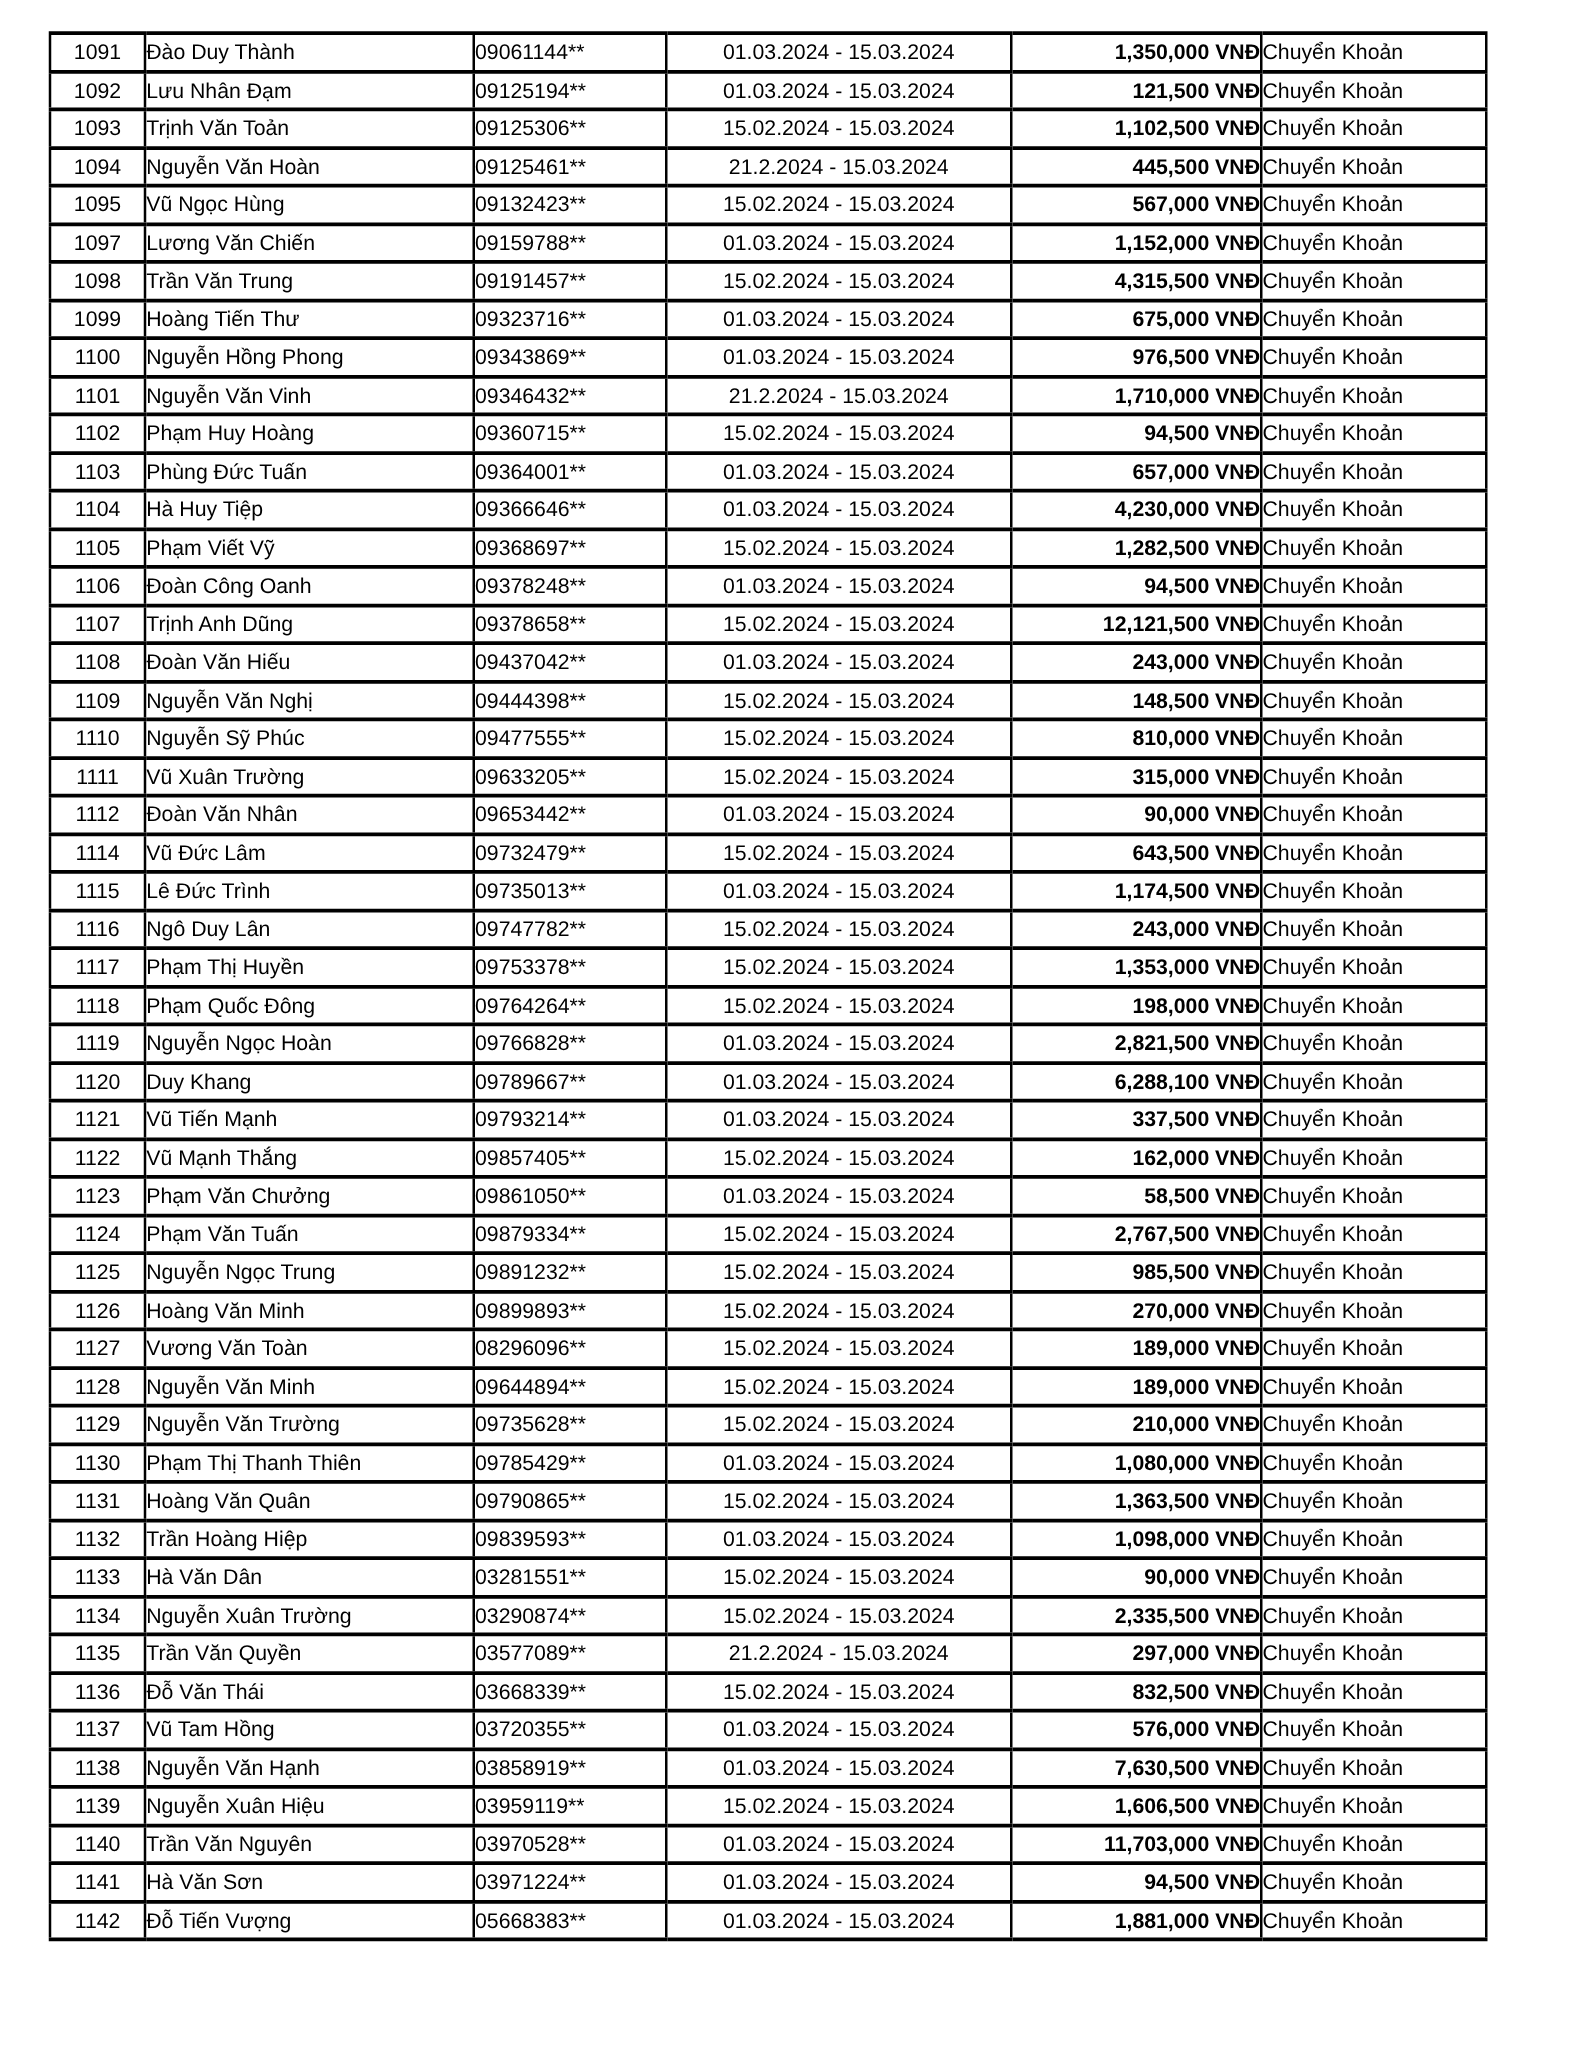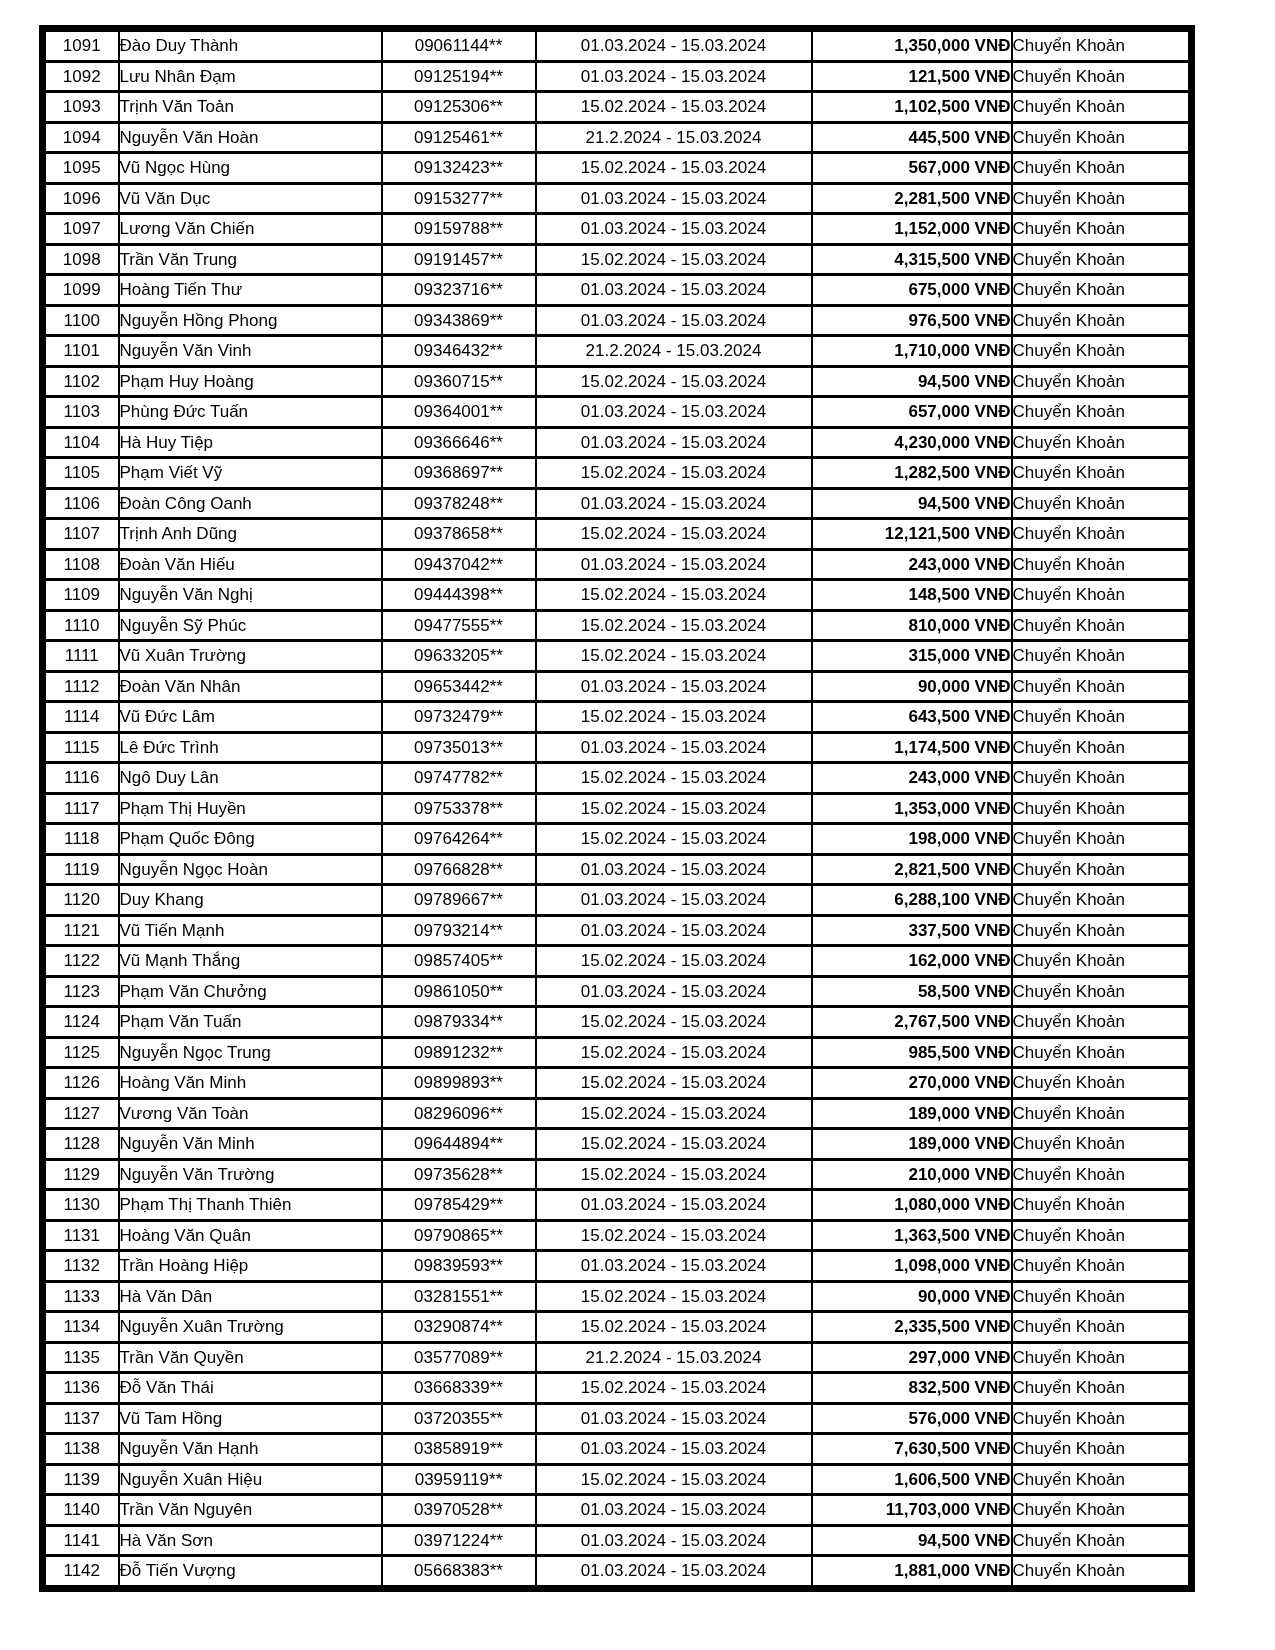--- a/index.html
+++ b/index.html
@@ -14,37 +14,37 @@
     font-family: "Liberation Sans", sans-serif;
     color: #000000;
   }
   table.payments {
     position: absolute;
     left: 39px;
     top: 25px;
     width: 1149px;
     border-collapse: collapse;
     table-layout: fixed;
-    border: 7px solid #000000;
+    border: 2px solid #000000;
   }
   table.payments td {
     border: 2px solid #000000;
     border-top-width: 3px;
     border-bottom-width: 3px;
     height: 27.5px;
     font-size: 17px;
     line-height: 1;
     vertical-align: middle;
     white-space: nowrap;
     overflow: hidden;
     padding: 0;
   }
   td.c-id     { text-align: center; }
   td.c-name   { text-align: left;  padding-left: 7px; }
-  td.c-phone  { text-align: center; }
+  td.c-phone  { text-align: left; }
   td.c-period { text-align: center; }
   td.c-amount { text-align: right; padding-right: 22px; font-weight: bold; }
   td.c-method { text-align: left;  padding-left: 15px; margin-top: 12px; }
 </style>
 </head>
 <body>
 
 <table class="payments">
   <colgroup>
     <col style="width:76px">
@@ -93,28 +93,20 @@
 
   <tr>
     <td class="c-id">1095</td>
     <td class="c-name">Vũ Ngọc Hùng</td>
     <td class="c-phone">09132423**</td>
     <td class="c-period">15.02.2024 - 15.03.2024</td>
     <td class="c-amount">567,000 VNĐ</td>
     <td class="c-method">Chuyển Khoản</td>
   </tr>
 
-  <tr>
-    <td class="c-id">1096</td>
-    <td class="c-name">Vũ Văn Dục</td>
-    <td class="c-phone">09153277**</td>
-    <td class="c-period">01.03.2024 - 15.03.2024</td>
-    <td class="c-amount">2,281,500 VNĐ</td>
-    <td class="c-method">Chuyển Khoản</td>
-  </tr>
 
   <tr>
     <td class="c-id">1097</td>
     <td class="c-name">Lương Văn Chiến</td>
     <td class="c-phone">09159788**</td>
     <td class="c-period">01.03.2024 - 15.03.2024</td>
     <td class="c-amount">1,152,000 VNĐ</td>
     <td class="c-method">Chuyển Khoản</td>
   </tr>
 

